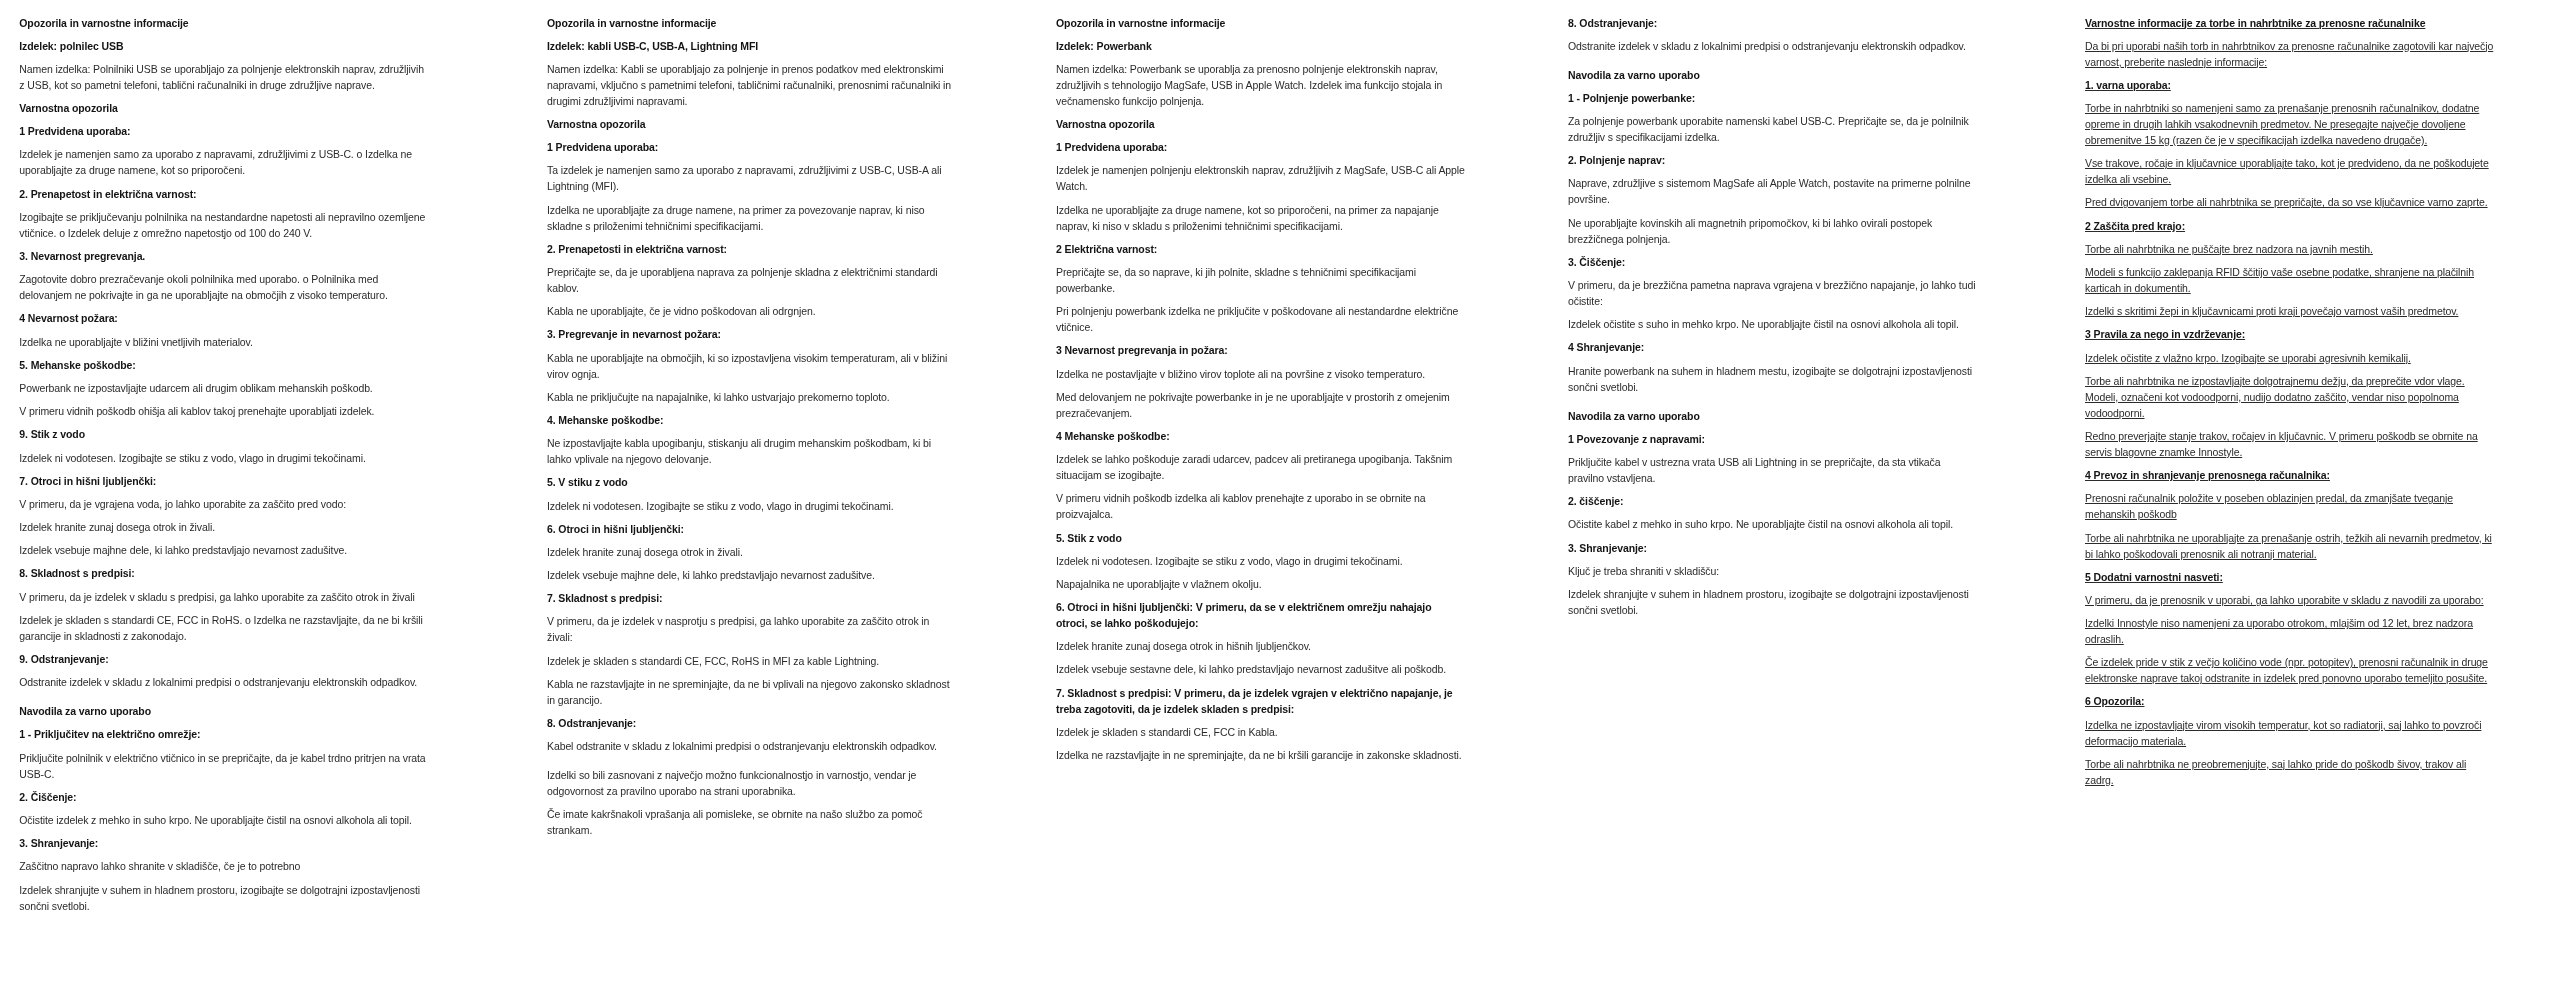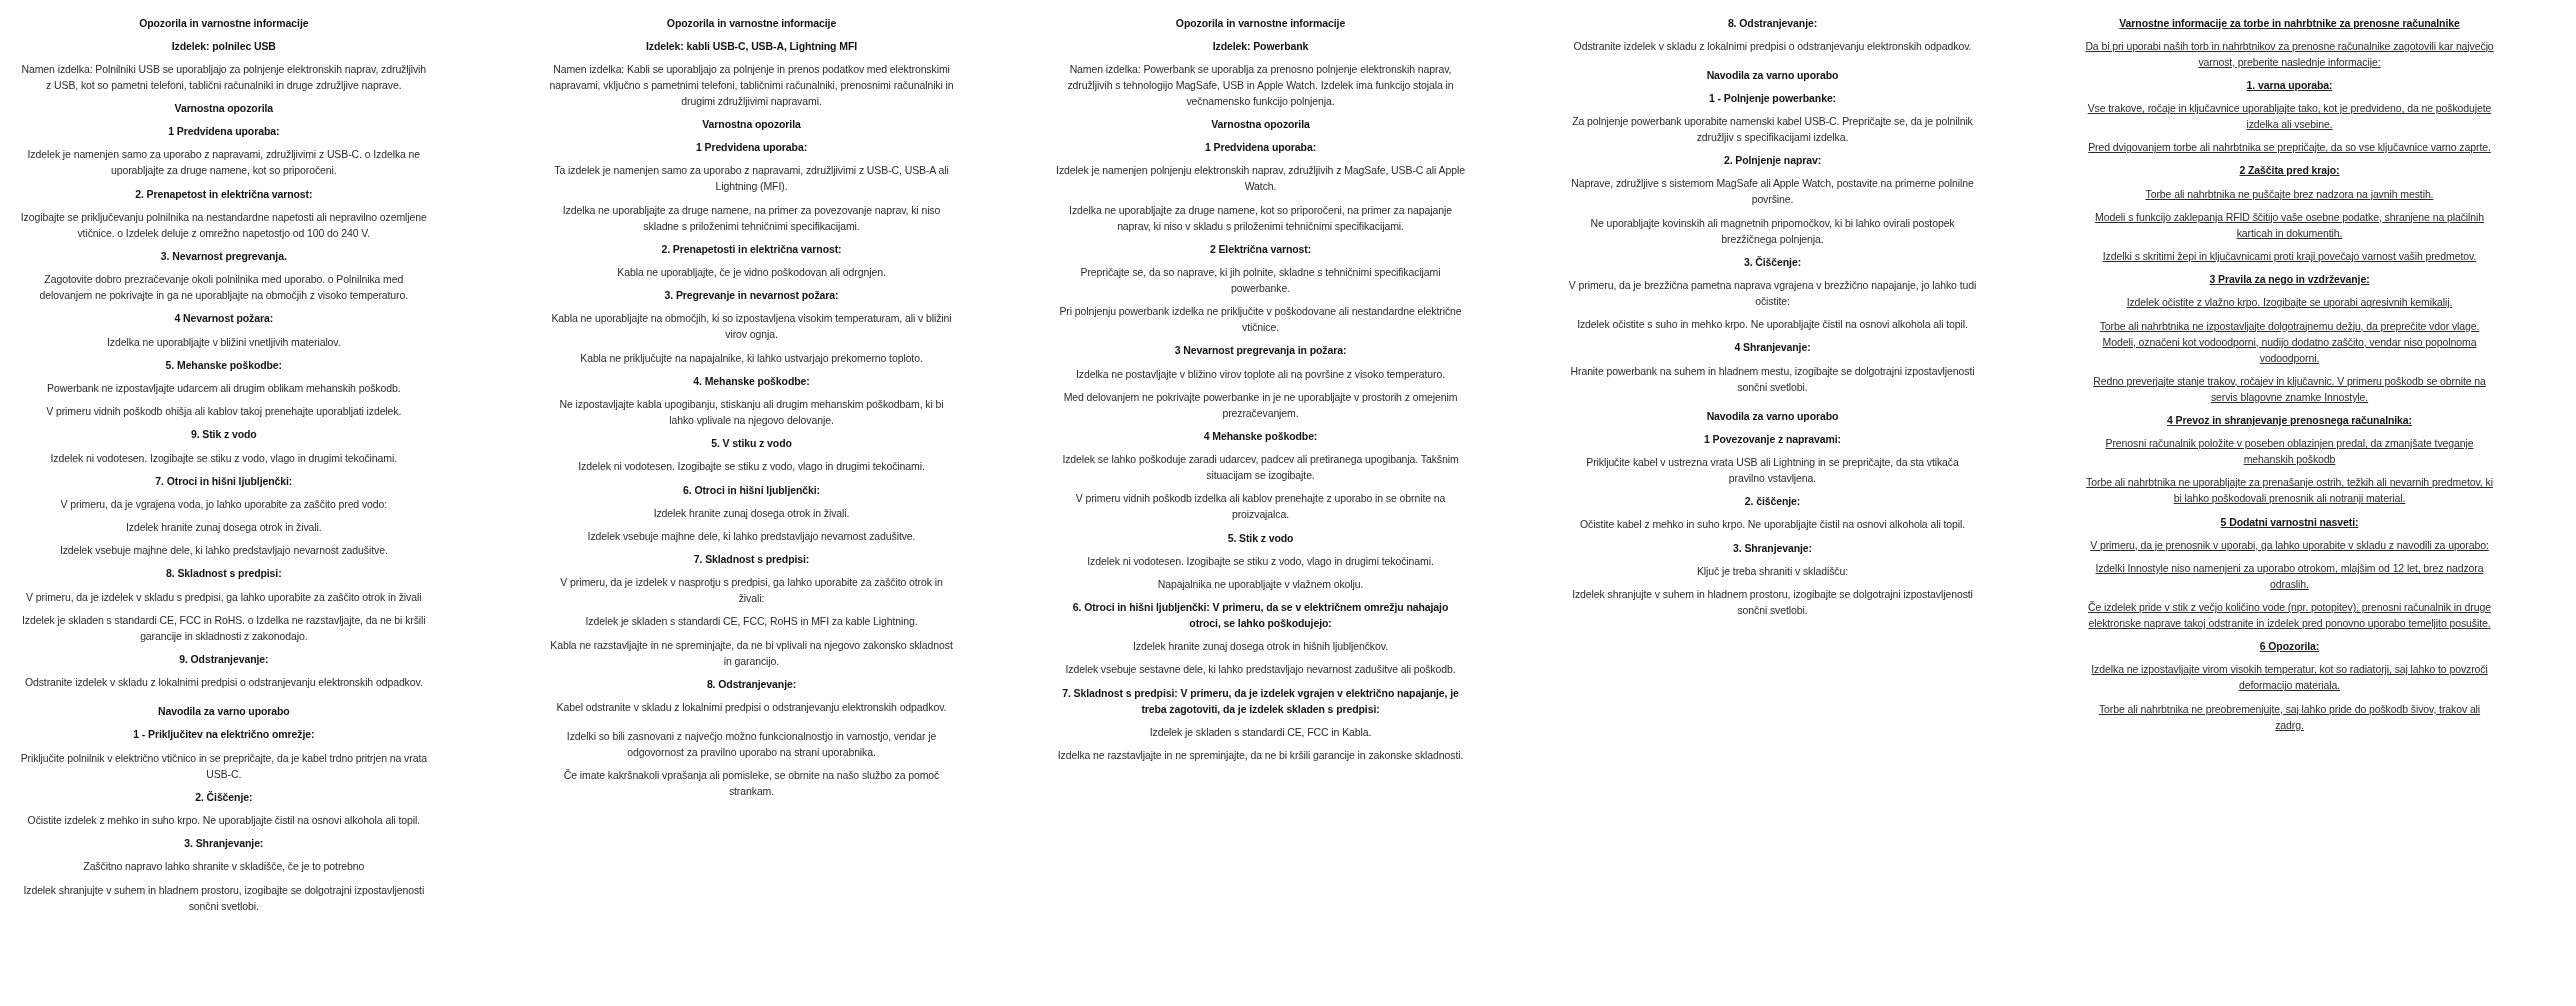--- a/index.html
+++ b/index.html
@@ -11,21 +11,20 @@
     width: 2576px;
     height: 1006px;
     overflow: hidden;
     font-family: "Liberation Sans", "DejaVu Sans", sans-serif;
   }
   .page {
     position: relative;
     width: 2576px;
     height: 866px;
     background: #ffffff;
-    text-align: center;
   }
   .col {
     position: absolute;
     top: 0;
     width: 409px;
     padding-top: 14.5px;
     font-size: 10.5px;
     line-height: 16px;
     color: #2b2b2b;
     letter-spacing: -0.1px;
@@ -85,20 +84,21 @@
       </div>
       <div class="col col-1">
         <div class="b h">Opozorila in varnostne informacije</div>
         <div class="b h">Izdelek: kabli USB-C, USB-A, Lightning MFI</div>
         <div class="b">Namen izdelka: Kabli se uporabljajo za polnjenje in prenos podatkov med elektronskimi napravami, vključno s pametnimi telefoni, tabličnimi računalniki, prenosnimi računalniki in drugimi združljivimi napravami.</div>
         <div class="b h">Varnostna opozorila</div>
         <div class="b h">1 Predvidena uporaba:</div>
         <div class="b">Ta izdelek je namenjen samo za uporabo z napravami, združljivimi z USB-C, USB-A ali Lightning (MFI).</div>
         <div class="b">Izdelka ne uporabljajte za druge namene, na primer za povezovanje naprav, ki niso skladne s priloženimi tehničnimi specifikacijami.</div>
         <div class="b h">2. Prenapetosti in električna varnost:</div>
+        <div class="b">Prepričajte se, da je uporabljena naprava za polnjenje skladna z električnimi standardi kablov.</div>
         <div class="b">Kabla ne uporabljajte, če je vidno poškodovan ali odrgnjen.</div>
         <div class="b h">3. Pregrevanje in nevarnost požara:</div>
         <div class="b">Kabla ne uporabljajte na območjih, ki so izpostavljena visokim temperaturam, ali v bližini virov ognja.</div>
         <div class="b">Kabla ne priključujte na napajalnike, ki lahko ustvarjajo prekomerno toploto.</div>
         <div class="b h">4. Mehanske poškodbe:</div>
         <div class="b">Ne izpostavljajte kabla upogibanju, stiskanju ali drugim mehanskim poškodbam, ki bi lahko vplivale na njegovo delovanje.</div>
         <div class="b h">5. V stiku z vodo</div>
         <div class="b">Izdelek ni vodotesen. Izogibajte se stiku z vodo, vlago in drugimi tekočinami.</div>
         <div class="b h">6. Otroci in hišni ljubljenčki:</div>
         <div class="b">Izdelek hranite zunaj dosega otrok in živali.</div>
@@ -159,20 +159,21 @@
         <div class="b h">2. čiščenje:</div>
         <div class="b">Očistite kabel z mehko in suho krpo. Ne uporabljajte čistil na osnovi alkohola ali topil.</div>
         <div class="b h">3. Shranjevanje:</div>
         <div class="b">Ključ je treba shraniti v skladišču:</div>
         <div class="b">Izdelek shranjujte v suhem in hladnem prostoru, izogibajte se dolgotrajni izpostavljenosti sončni svetlobi.</div>
       </div>
       <div class="col col-4">
         <div class="b h">Varnostne informacije za torbe in nahrbtnike za prenosne računalnike</div>
         <div class="b">Da bi pri uporabi naših torb in nahrbtnikov za prenosne računalnike zagotovili kar največjo varnost, preberite naslednje informacije:</div>
         <div class="b h">1. varna uporaba:</div>
+        <div class="b">Torbe in nahrbtniki so namenjeni samo za prenašanje prenosnih računalnikov, dodatne opreme in drugih lahkih vsakodnevnih predmetov. Ne presegajte največje dovoljene obremenitve 15 kg (razen če je v specifikacijah izdelka navedeno drugače).</div>
         <div class="b">Vse trakove, ročaje in ključavnice uporabljajte tako, kot je predvideno, da ne poškodujete izdelka ali vsebine.</div>
         <div class="b">Pred dvigovanjem torbe ali nahrbtnika se prepričajte, da so vse ključavnice varno zaprte.</div>
         <div class="b h">2 Zaščita pred krajo:</div>
         <div class="b">Torbe ali nahrbtnika ne puščajte brez nadzora na javnih mestih.</div>
         <div class="b">Modeli s funkcijo zaklepanja RFID ščitijo vaše osebne podatke, shranjene na plačilnih karticah in dokumentih.</div>
         <div class="b">Izdelki s skritimi žepi in ključavnicami proti kraji povečajo varnost vaših predmetov.</div>
         <div class="b h">3 Pravila za nego in vzdrževanje:</div>
         <div class="b">Izdelek očistite z vlažno krpo. Izogibajte se uporabi agresivnih kemikalij.</div>
         <div class="b">Torbe ali nahrbtnika ne izpostavljajte dolgotrajnemu dežju, da preprečite vdor vlage. Modeli, označeni kot vodoodporni, nudijo dodatno zaščito, vendar niso popolnoma vodoodporni.</div>
         <div class="b">Redno preverjajte stanje trakov, ročajev in ključavnic. V primeru poškodb se obrnite na servis blagovne znamke Innostyle.</div>

